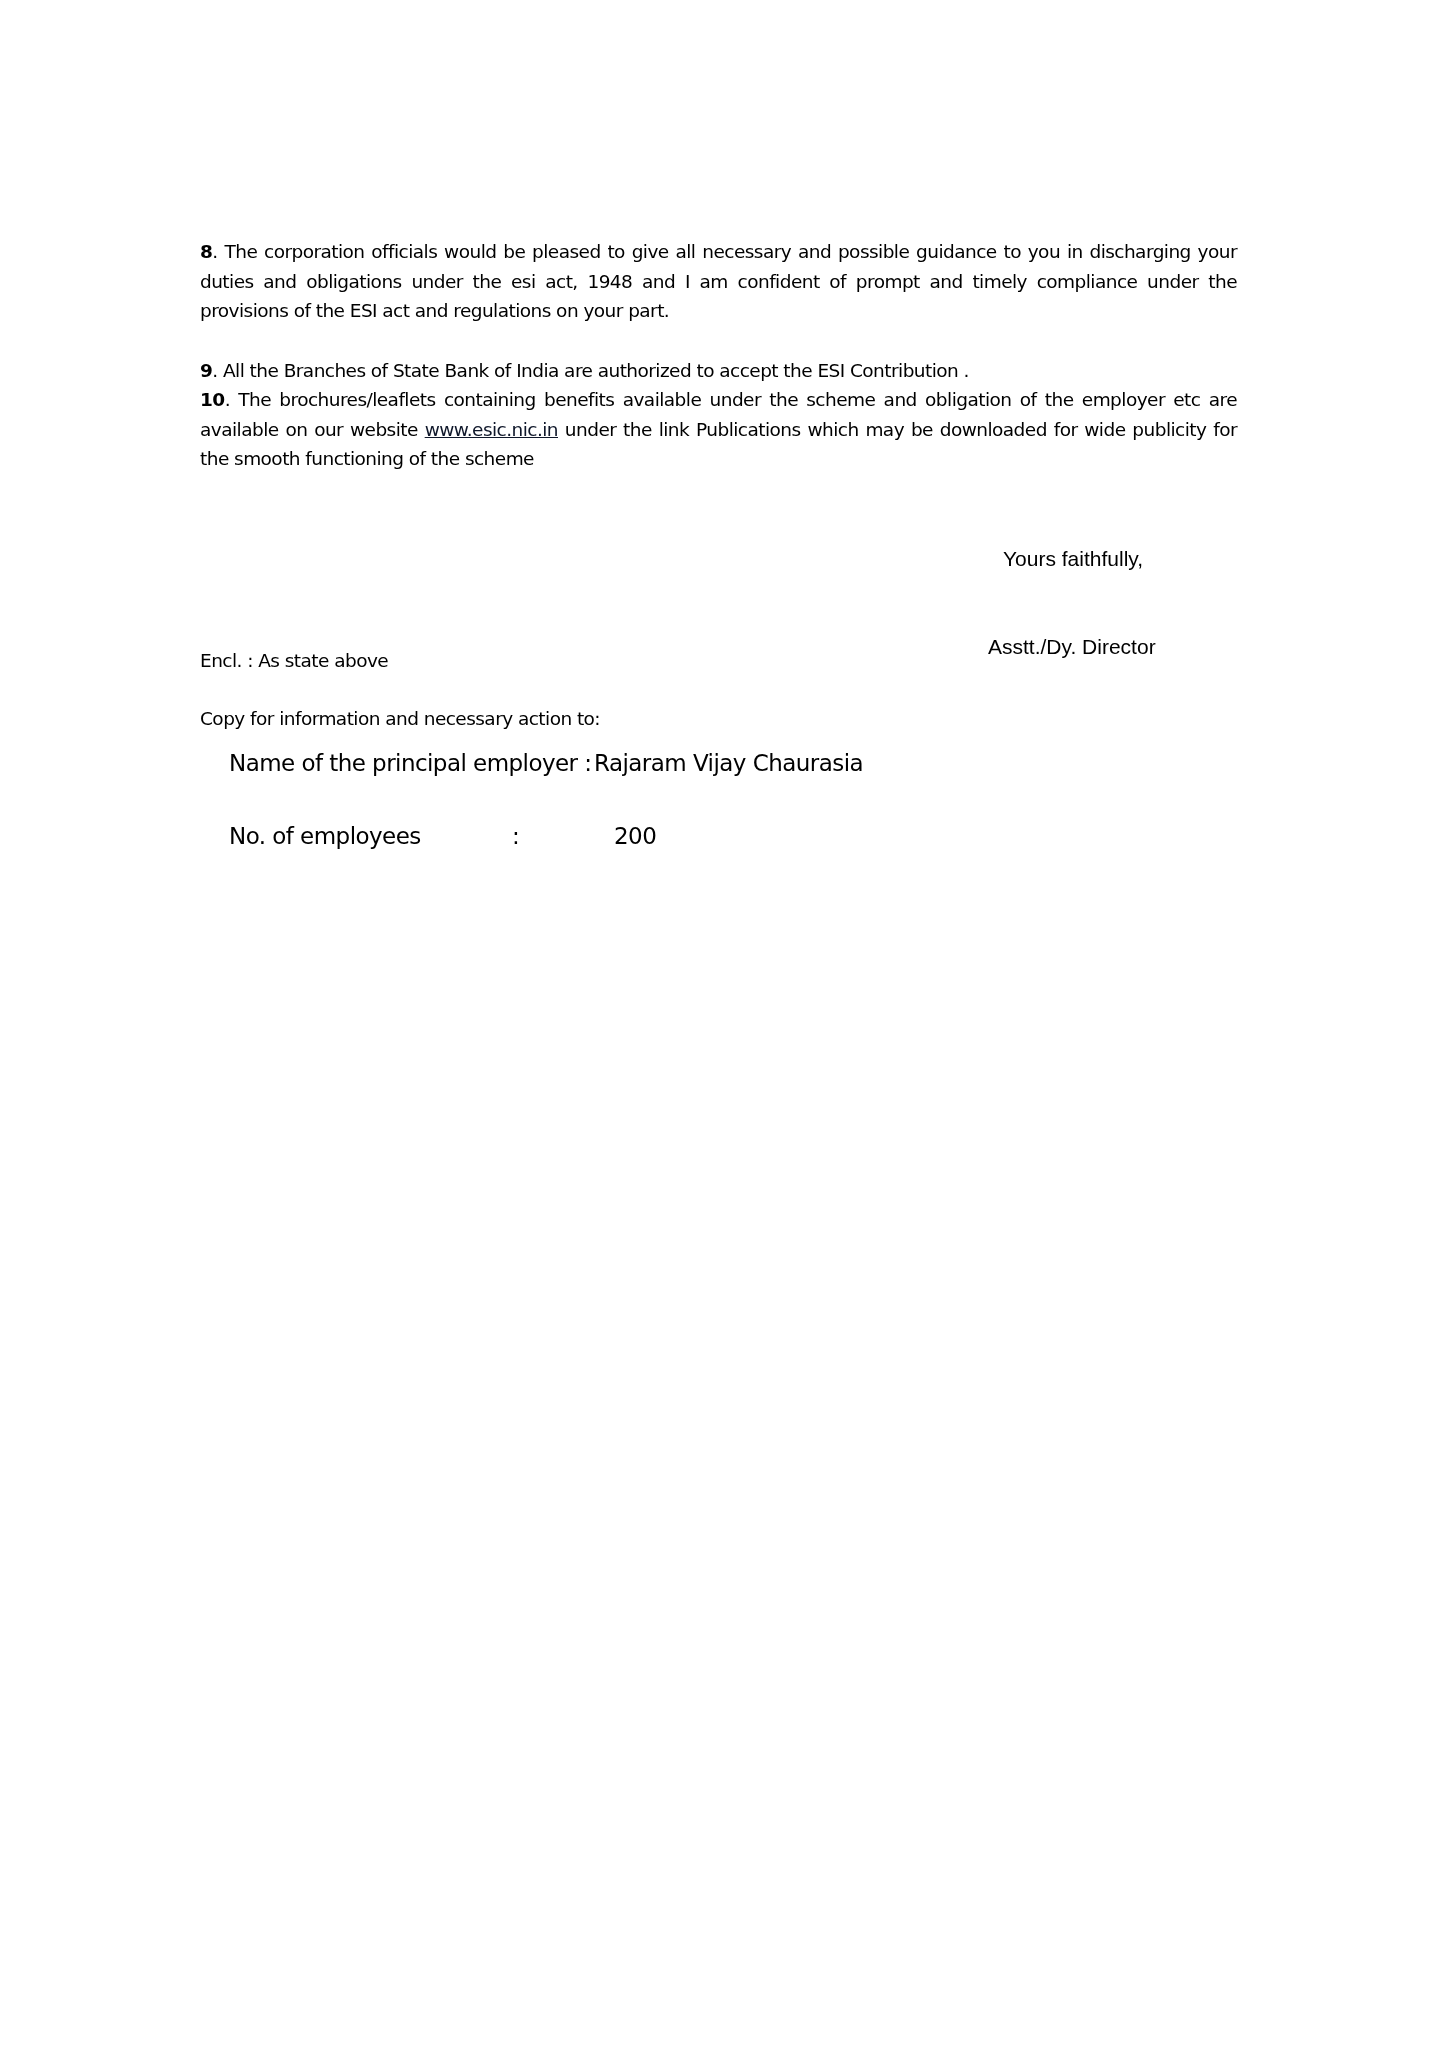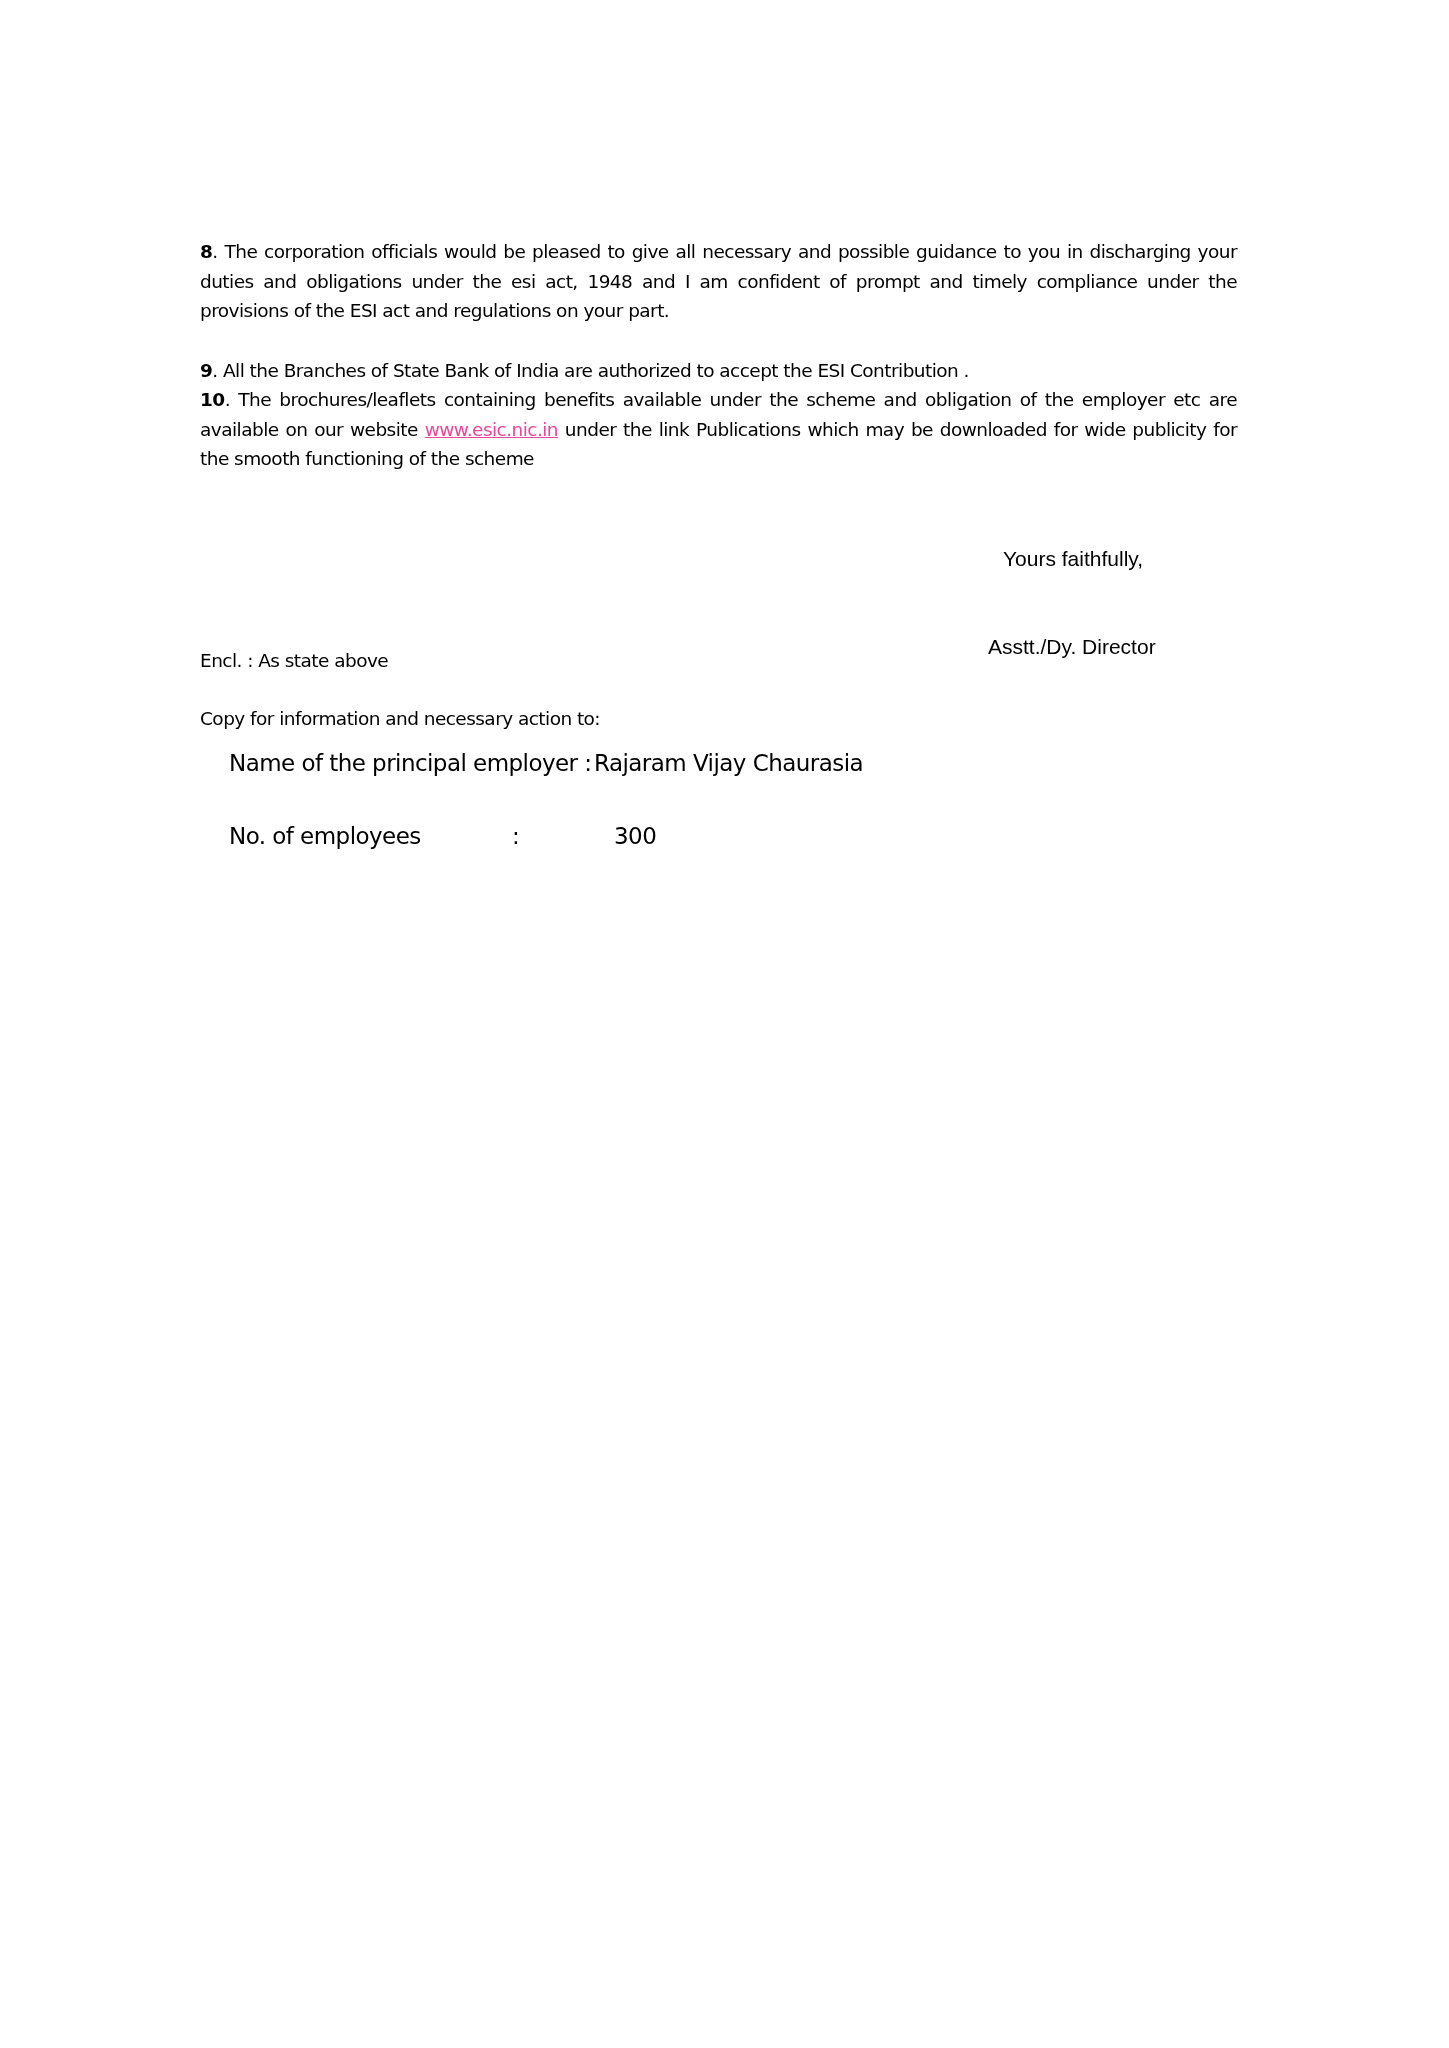--- a/index.html
+++ b/index.html
@@ -32,21 +32,21 @@
       line-height: 29.5px;
       letter-spacing: -0.55px;
       text-align: justify;
       margin: 0;
     }
     .para .num {
       font-weight: bold;
     }
     .para .link {
       text-decoration: underline;
-      color: #ec4899;
+      color: #0f172a;
       cursor: pointer;
     }
     .single {
       position: absolute;
       left: 200px;
       font-family: "DejaVu Sans", sans-serif;
       font-size: 18.5px;
       line-height: 29px;
       letter-spacing: -0.55px;
       white-space: nowrap;
@@ -96,17 +96,17 @@
   <p class="single" style="top:704px;">Copy for information and necessary action to:</p>
 
   <div>
     <span class="field-label" style="left:229px; top:749px;">Name of the principal employer :</span>
     <span class="field-value" style="left:594px; top:749px;">Rajaram Vijay Chaurasia</span>
   </div>
 
   <div>
     <span class="field-label" style="left:229px; top:822px;">No. of employees</span>
     <span class="field-colon" style="left:512px; top:822px;">:</span>
-    <span class="field-value" style="left:614px; top:822px;">300</span>
+    <span class="field-value" style="left:614px; top:822px;">200</span>
   </div>
 
 
 </div>
 
 </body></html>

